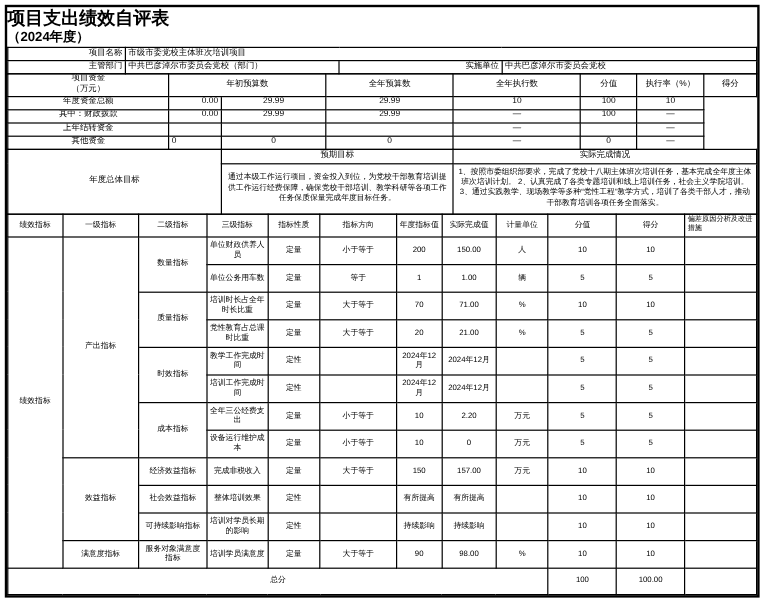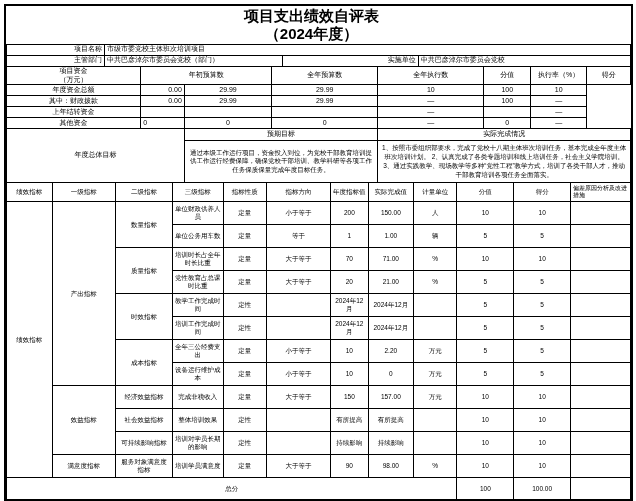--- a/index.html
+++ b/index.html
@@ -1,20 +1,20 @@
 <!DOCTYPE html>
 <html><head>
 <meta charset="utf-8">
 <style>
   html,body{margin:0;padding:0;background:#fff;}
   body{width:636px;height:501px;position:relative;font-family:"Liberation Sans",sans-serif;color:#000;}
   .sheet{position:absolute;left:4px;top:4px;width:625px;border:2px solid #000;background:#fff;}
-  .title-block{text-align:center;padding:2px 14px 3px 0;}
+  .title-block{padding:2px 14px 3px 0;}
   .title{font-size:15px;font-weight:bold;line-height:1.1;}
-  .subtitle{font-size:15px;font-weight:bold;line-height:1.15;}
+  .subtitle{font-size:11px;font-weight:bold;line-height:1.15;}
   table{width:100%;border-collapse:collapse;table-layout:fixed;margin-top:-1px;}
   td,th{border:1px solid #000;font-size:7px;font-weight:normal;text-align:center;vertical-align:middle;padding:0 2px;line-height:1.25;overflow:hidden;word-break:break-all;}
   .lbl{text-align:right;}
   .val{text-align:left;}
   .info-table td{height:10px;}
   .fund-table td,.fund-table th{height:10px;}
   .num-r{text-align:right;}
   .num-l{text-align:left;}
   .goal-table .goal-head{height:11px;}
   .goal-table .goal-body{height:41px;font-size:6.5px;line-height:1.35;}

